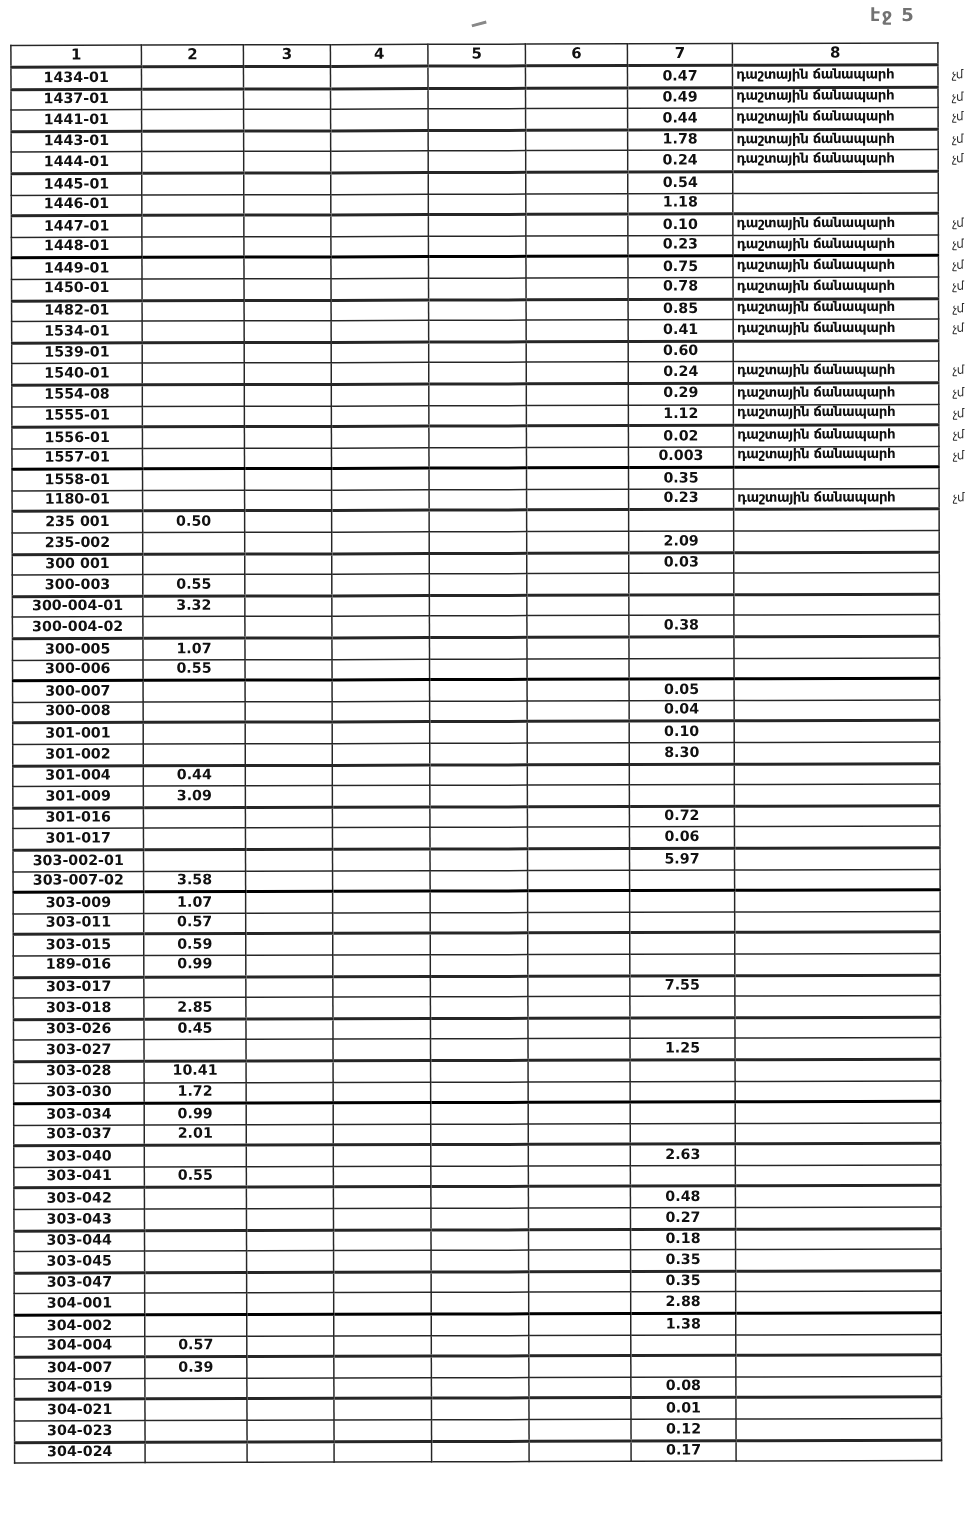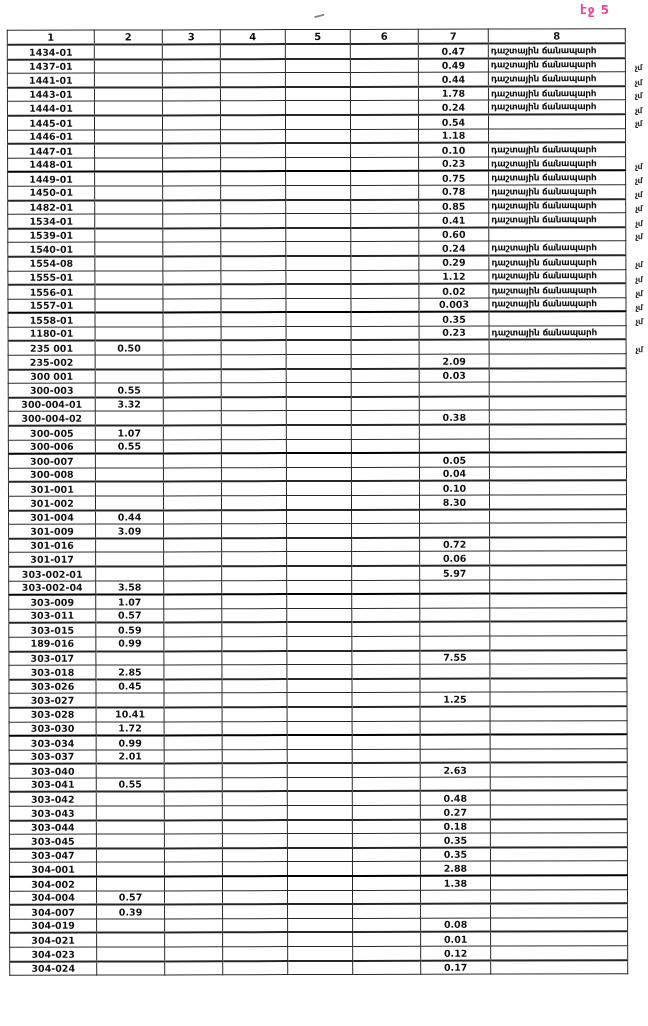--- a/index.html
+++ b/index.html
@@ -7,21 +7,21 @@
     position:relative;
     width:648px;height:1026px;
     background:#ffffff;
     font-family:"DejaVu Sans","Liberation Sans",sans-serif;
     color:#1b1b1b;
     overflow:hidden;
     filter:contrast(1.05);
   }
   .page-label{
     position:absolute;top:3px;left:580px;
-    font-size:12px;font-weight:700;color:#ec4899;
+    font-size:12px;font-weight:700;color:#737373;
     letter-spacing:1px;
   }
   .smudge{
     position:absolute;top:12px;left:314px;width:10px;height:3px;
     border-bottom:2px solid #555;transform:rotate(-15deg);opacity:.7;
   }
   table.scan{
     position:absolute;top:29px;left:8px;
     border-collapse:collapse;
     table-layout:fixed;
@@ -45,22 +45,22 @@
     border-bottom-width:2px;
   }
   
   table.scan tbody tr:nth-child(2n) td{border-top-width:2px;}
   table.scan tbody tr:nth-child(5n) td{border-top-color:#000;}
   table.scan td.c1{font-weight:700;}
   table.scan td.c8{
     text-align:left;position:relative;font-size:9px;letter-spacing:-0.3px;
   }
   .margin-note{
-    position:absolute;right:-17px;top:20px;
-    font-size:8px;color:#333;font-weight:700;letter-spacing:-0.5px;text-align:center;
+    position:absolute;right:-17px;top:2px;
+    font-size:8px;color:#333;font-weight:400;letter-spacing:-0.5px;text-align:center;
   }
 </style>
 </head>
 <body>
 
 <div class="page">
   <div class="page-label">էջ 5</div>
   <div class="smudge"></div>
 
   <table class="scan">
@@ -461,21 +461,21 @@
           <td class="c1">303-002-01</td>
           <td class="c2"></td>
           <td class="c3"></td>
           <td class="c4"></td>
           <td class="c5"></td>
           <td class="c6"></td>
           <td class="c7">5.97</td>
           <td class="c8"></td>
         </tr>
         <tr>
-          <td class="c1">303-002-04</td>
+          <td class="c1">303-007-02</td>
           <td class="c2">3.58</td>
           <td class="c3"></td>
           <td class="c4"></td>
           <td class="c5"></td>
           <td class="c6"></td>
           <td class="c7"></td>
           <td class="c8"></td>
         </tr>
         <tr>
           <td class="c1">303-009</td>

